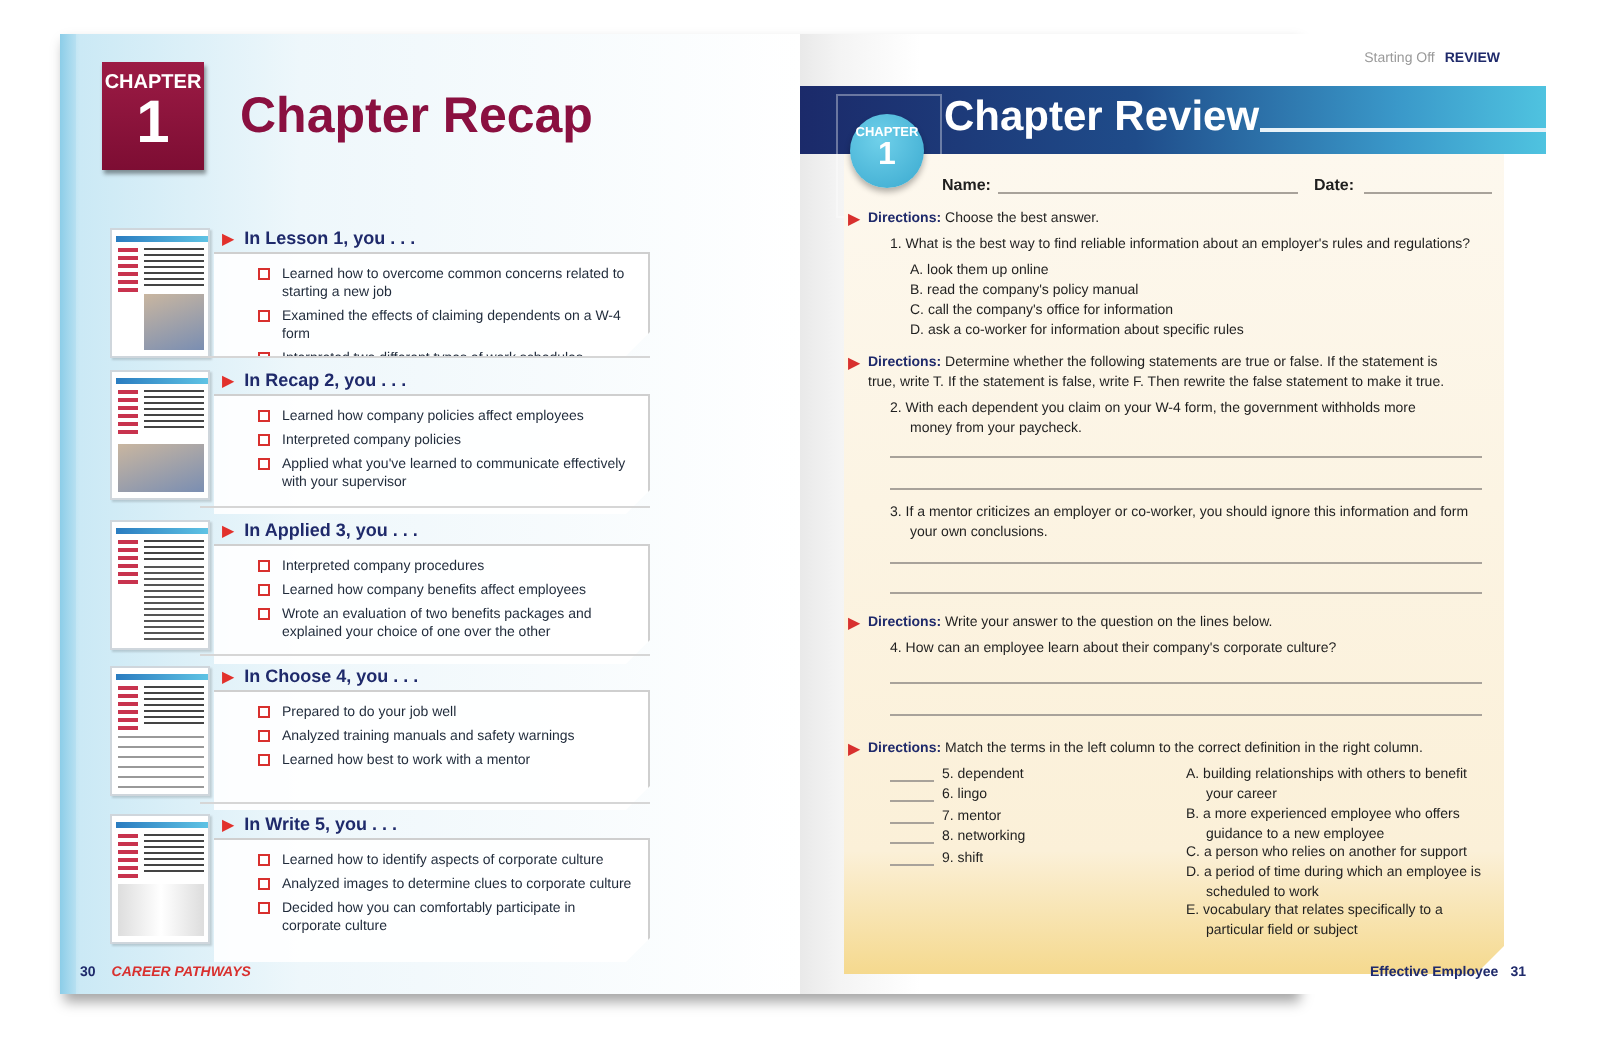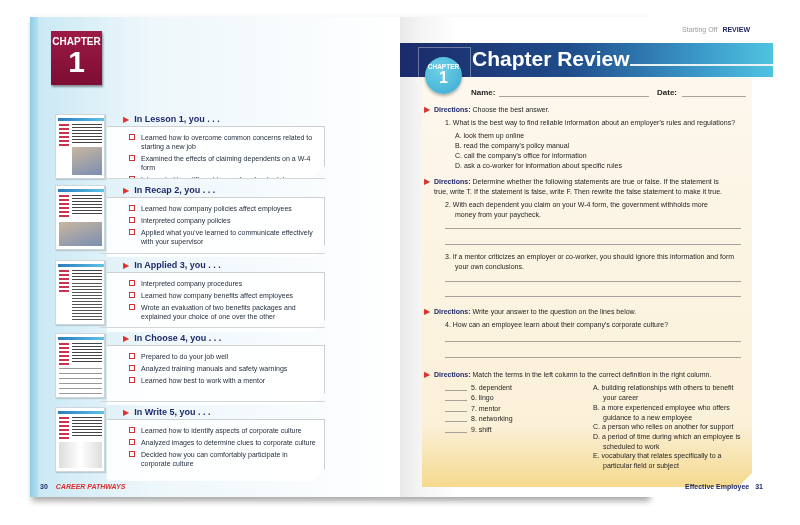--- a/index.html
+++ b/index.html
@@ -30,21 +30,21 @@
   .thumb { position: absolute; left: 20px; top: 0; width: 50px; height: 65px; background: #fff;
     border: 1px solid #cfd6dc; box-shadow: 1px 1px 1px rgba(0,0,0,0.15); overflow: hidden; }
   .thumb .bar { position: absolute; left: 2px; top: 3px; width: 46px; height: 3px;
     background: linear-gradient(90deg,#2a7cc0,#5fc3e4); }
   .thumb .col { position: absolute; left: 3px; top: 9px; width: 10px; height: 22px;
     background: repeating-linear-gradient(180deg,#c8334e 0 2px,#fff 2px 4px); }
   .thumb .txt { position: absolute; left: 16px; top: 9px; width: 30px; height: 20px;
     background: repeating-linear-gradient(180deg,#444 0 1px,#fff 1px 3px); }
   .thumb .photo { position: absolute; left: 16px; top: 32px; width: 30px; height: 28px;
     background: linear-gradient(160deg,#c9b6a0,#7a8eb2); }
-  .lesson-head { position: absolute; left: 88px; top: 0; font-size: 9px; font-weight: bold; color: #1f2a6b; }
+  .lesson-head { position: absolute; left: 76px; top: 0; font-size: 9px; font-weight: bold; color: #1f2a6b; }
   .lesson-head .arrow { color: #e2312c; font-size: 8px; margin-right: 5px; }
   .lesson-box { position: absolute; left: 72px; top: 12px; width: 218px; background: rgba(255,255,255,0.9);
     border-top: 1px solid #cfcfcf; border-right: 1px solid #cfcfcf;
     clip-path: polygon(0 0,100% 0,100% calc(100% - 12px),calc(100% - 12px) 100%,0 100%); }
   .lesson-box ul { list-style: none; padding: 6px 8px 6px 22px; }
   .lesson-box li { position: relative; font-size: 7px; color: #1f2a3a; line-height: 9px; margin-bottom: 3px; padding-left: 12px; }
   .lesson-box li .cb { position: absolute; left: 0; top: 1px; width: 6px; height: 6px; border: 1px solid #d8302e; background: #fff; }
   .lesson-line { position: absolute; left: 70px; height: 1px; background: #d6d6d6; width: 225px; }
 
   .folio-left { position: absolute; left: 10px; top: 466px; font-size: 7px; font-weight: bold; }
@@ -82,20 +82,21 @@
 <body>
 
 <div class="spread">
 
   <div class="page-left">
     <div class="bezel"></div>
     <div class="chap-badge">
       <div class="lbl">CHAPTER</div>
       <div class="num">1</div>
     </div>
+    <div class="recap-title">Chapter Recap</div>
 
     <div class="lesson" style="top:97px;">
       <div class="thumb">
           <div class="bar"></div>
           <div class="col"></div>
           <div class="txt"></div>
           <div class="photo"></div>
         </div>
       <div class="lesson-head"><span class="arrow">▶</span><span>In Lesson 1, you . . .</span></div>
       <div class="lesson-box" style="height:52px;">

